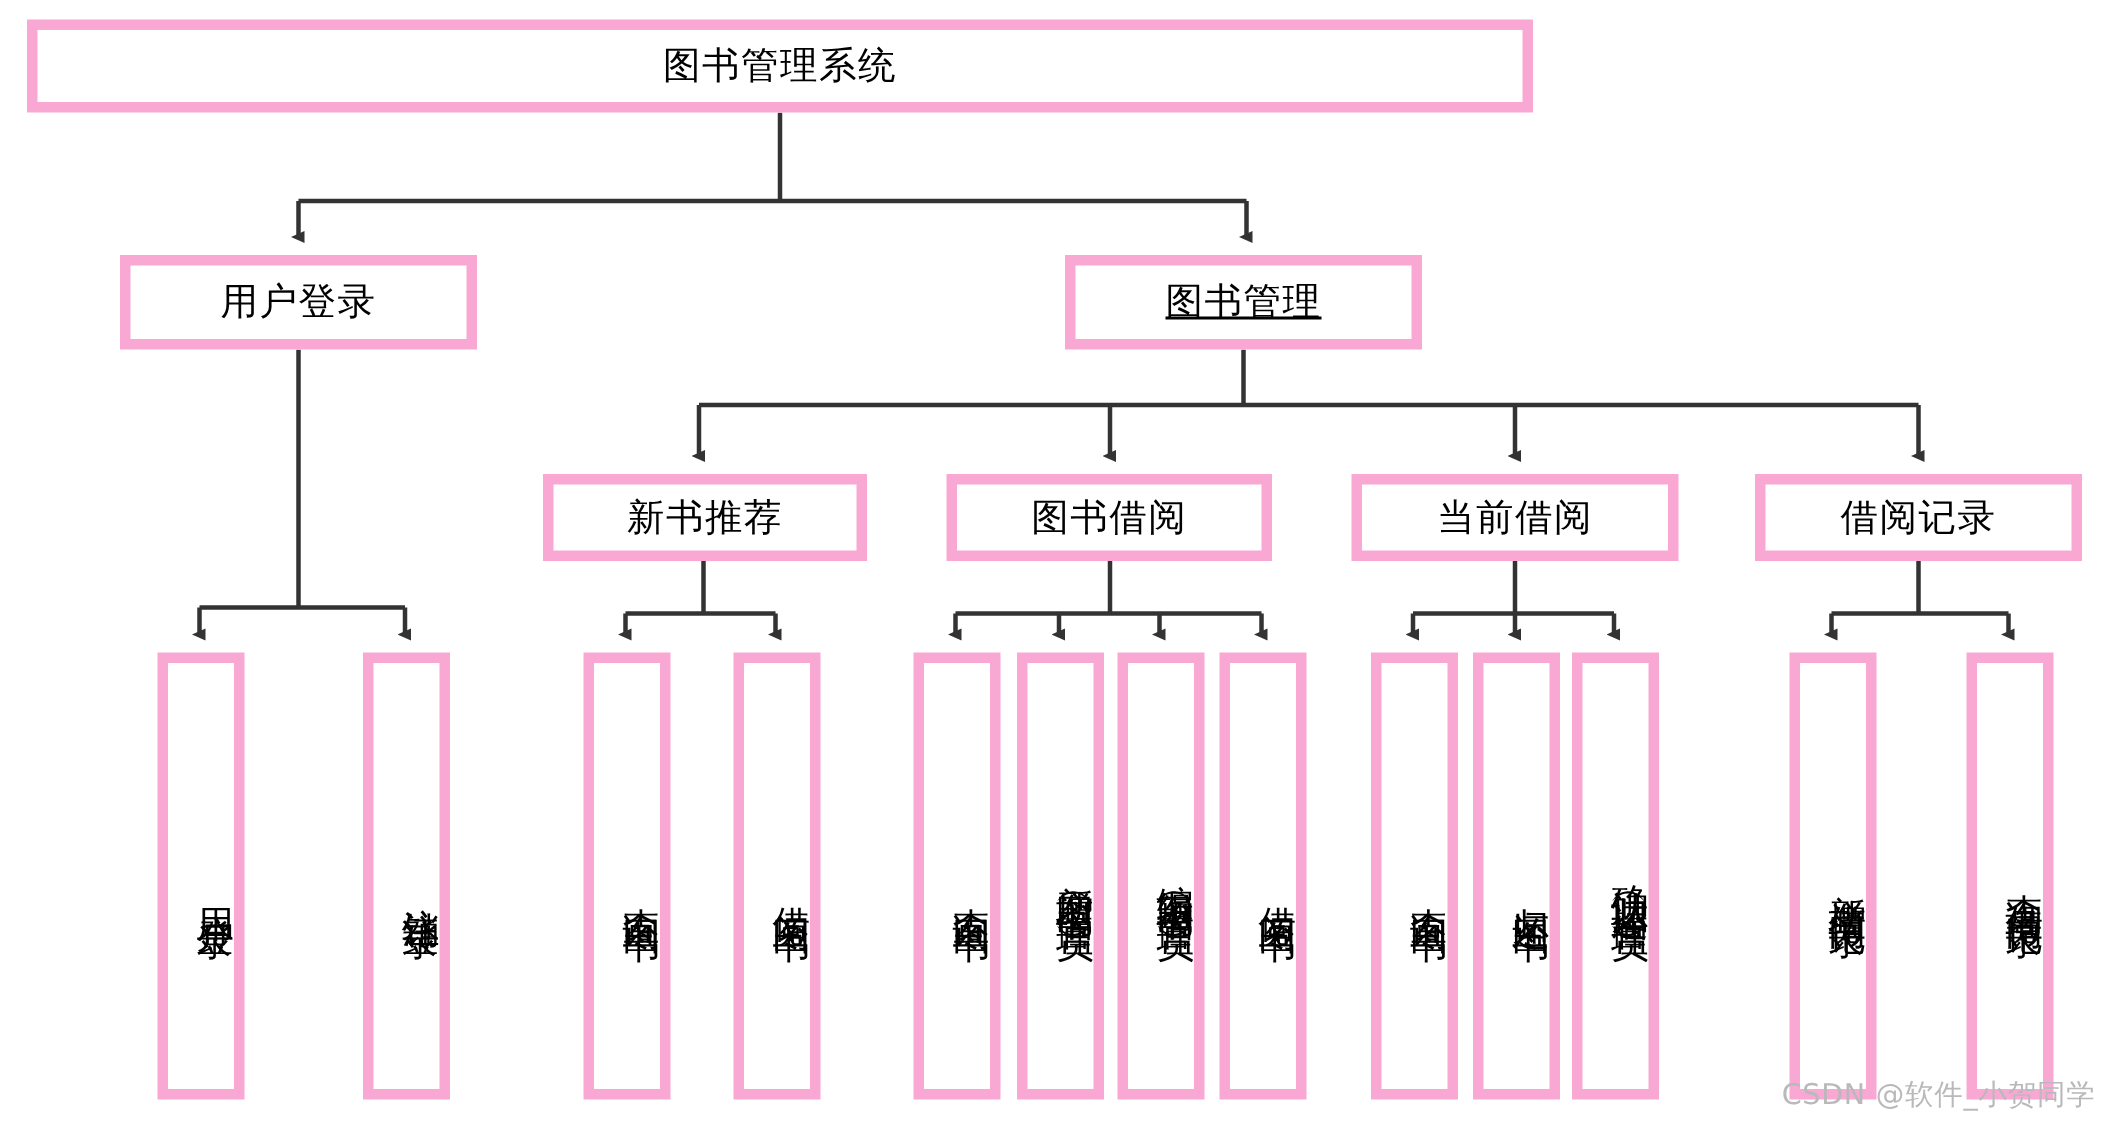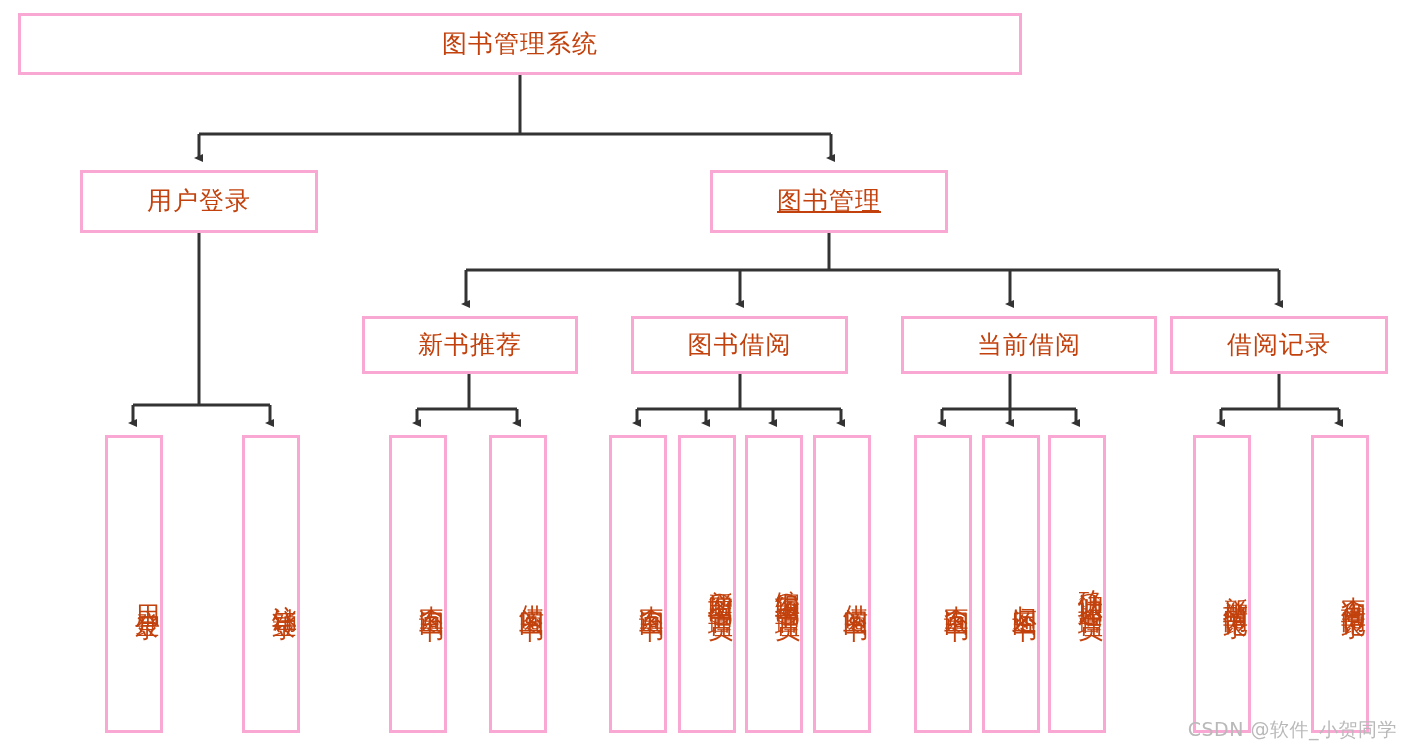--- a/index.html
+++ b/index.html
@@ -21,26 +21,26 @@
     position: absolute;
     left: 0;
     top: 0;
     width: 1405px;
     height: 747px;
     pointer-events: none;
   }
   .node {
     position: absolute;
     box-sizing: border-box;
-    border: 3px solid #f9a8d4;
+    border: 7px solid #f9a8d4;
     background: #ffffff;
     display: flex;
     align-items: center;
     justify-content: center;
-    color: #c2410c;
+    color: #000000;
   }
   .node.horiz {
     font-size: 25px;
     letter-spacing: 1px;
   }
   .node.vert {
     writing-mode: vertical-rl;
     text-orientation: upright;
     font-size: 25px;
     letter-spacing: 4px;
@@ -136,21 +136,21 @@
   <div class="node horiz" style="left:710px; top:170px; width:238px; height:63px;text-decoration:underline;">
     <span class="lbl">图书管理</span>
   </div>
 
   <div class="node horiz" style="left:631px; top:316px; width:217px; height:58px;">
     <span class="lbl">图书借阅</span>
   </div>
   <div class="node horiz" style="left:362px; top:316px; width:216px; height:58px;">
     <span class="lbl">新书推荐</span>
   </div>
-  <div class="node horiz" style="left:901px; top:316px; width:256px; height:58px;">
+  <div class="node horiz" style="left:901px; top:316px; width:218px; height:58px;">
     <span class="lbl">当前借阅</span>
   </div>
   <div class="node horiz" style="left:1170px; top:316px; width:218px; height:58px;align-items:center;">
     <span class="lbl">借阅记录</span>
   </div>
 
   <div class="node vert" style="left:105px; top:435px; width:58px; height:298px;">
     <span class="lbl">用户登录</span>
   </div>
   <div class="node vert" style="left:242px; top:435px; width:58px; height:298px;">

